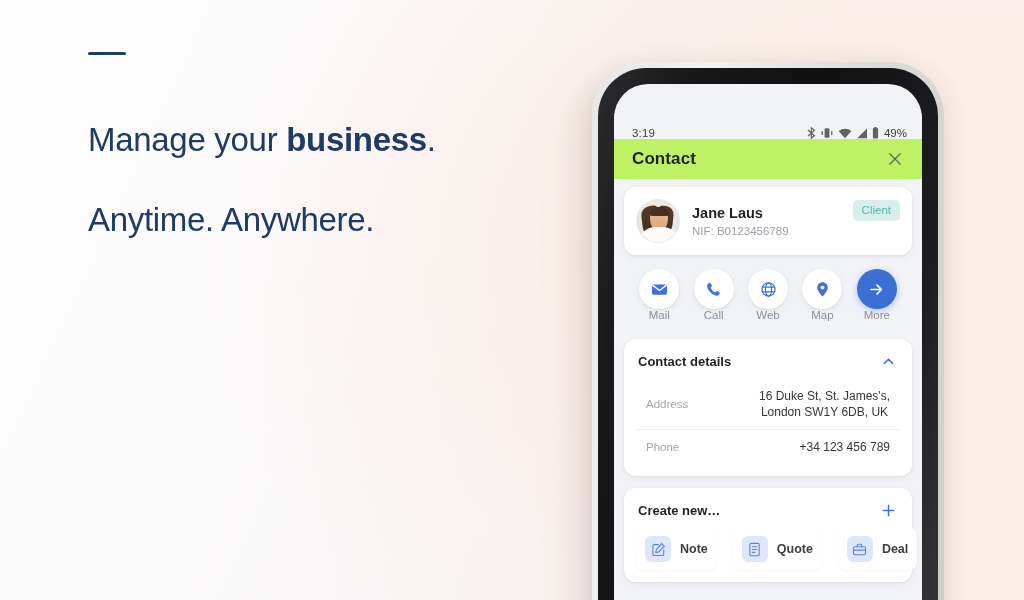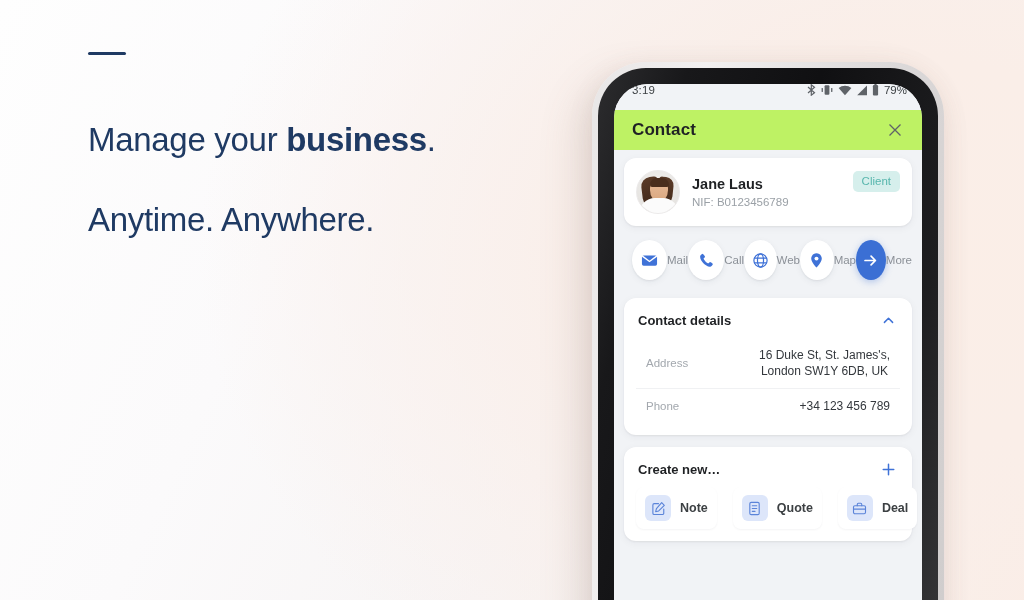--- a/index.html
+++ b/index.html
@@ -46,22 +46,23 @@
   .phone-screen {
     position: absolute; left: 22px; top: 22px; right: 22px; bottom: 0;
     border-radius: 34px 34px 0 0;
     background: #f1f3f6;
     overflow: hidden;
   }
 
   
   .statusbar {
     height: 26px; padding: 0 15px 0 18px;
-    display: flex; align-items: flex-start; justify-content: space-between;
+    display: flex; align-items: flex-end; justify-content: space-between;
     background: #f1f3f6;
+    margin-top: 29px;
   }
   .status-time { font-size: 11.5px; color: #3c4043; letter-spacing: .2px; }
   .status-icons { display: flex; align-items: center; gap: 4px; }
   .status-icons svg { display: block; }
   .status-batt-pct { font-size: 11.5px; color: #3c4043; margin-left: 1px; }
 
   
   .appbar {
     height: 40px; padding: 0 16px 0 18px;
     display: flex; align-items: center; justify-content: space-between;
@@ -118,21 +119,21 @@
   .contact-nif { font-size: 11.5px; color: #9aa0a6; margin-top: 2px; line-height: 15px; }
   .badge {
     flex: 0 0 auto; align-self: flex-start; margin-top: 1px;
     background: #d6efec; color: #57b6ad;
     font-size: 11.5px; border-radius: 5px; padding: 4px 9px 4px 9px;
     line-height: 13px;
   }
 
   
   .actions { display: flex; justify-content: space-between; padding: 14px 8px 6px; }
-  .action { width: 56px; display: flex; flex-direction: row; align-items: center; }
+  .action { width: 56px; display: flex; flex-direction: column; align-items: center; }
   .action-circle {
     width: 40px; height: 40px; border-radius: 50%;
     background: #ffffff; color: #3f72d7;
     display: flex; align-items: center; justify-content: center;
     box-shadow: 0 1px 2px rgba(40,45,60,0.08), 0 2px 7px rgba(40,45,60,0.06);
   }
   .action-circle.primary { background: #3b6fd4; color: #ffffff; box-shadow: 0 2px 7px rgba(59,111,212,0.35); }
   .action-label { font-size: 11.5px; color: #8b9097; }
 
   
@@ -214,21 +215,21 @@
           <svg width="12" height="11" viewBox="0 0 12 11" fill="#5f6368">
             <path d="M11 0.6 V10.3 H1.2 Z"></path>
           </svg>
         </span>
         <span>
           <svg width="7" height="12" viewBox="0 0 7 12" fill="#5f6368">
             <rect x="2.3" y="0" width="2.4" height="1.3" rx="0.4"></rect>
             <rect x="0.9" y="1.1" width="5.2" height="10.4" rx="1.1"></rect>
           </svg>
         </span>
-        <span class="status-batt-pct">79%</span>
+        <span class="status-batt-pct">49%</span>
       </div>
     </div>
 
     <div class="appbar">
       <div class="appbar-title">Contact</div>
       <div class="appbar-close">
         <svg width="14" height="14" viewBox="0 0 14 14" stroke="#5f6368" stroke-width="1.3" fill="none">
           <path d="M1.5 1.5 L12.5 12.5 M12.5 1.5 L1.5 12.5"></path>
         </svg>
       </div>

